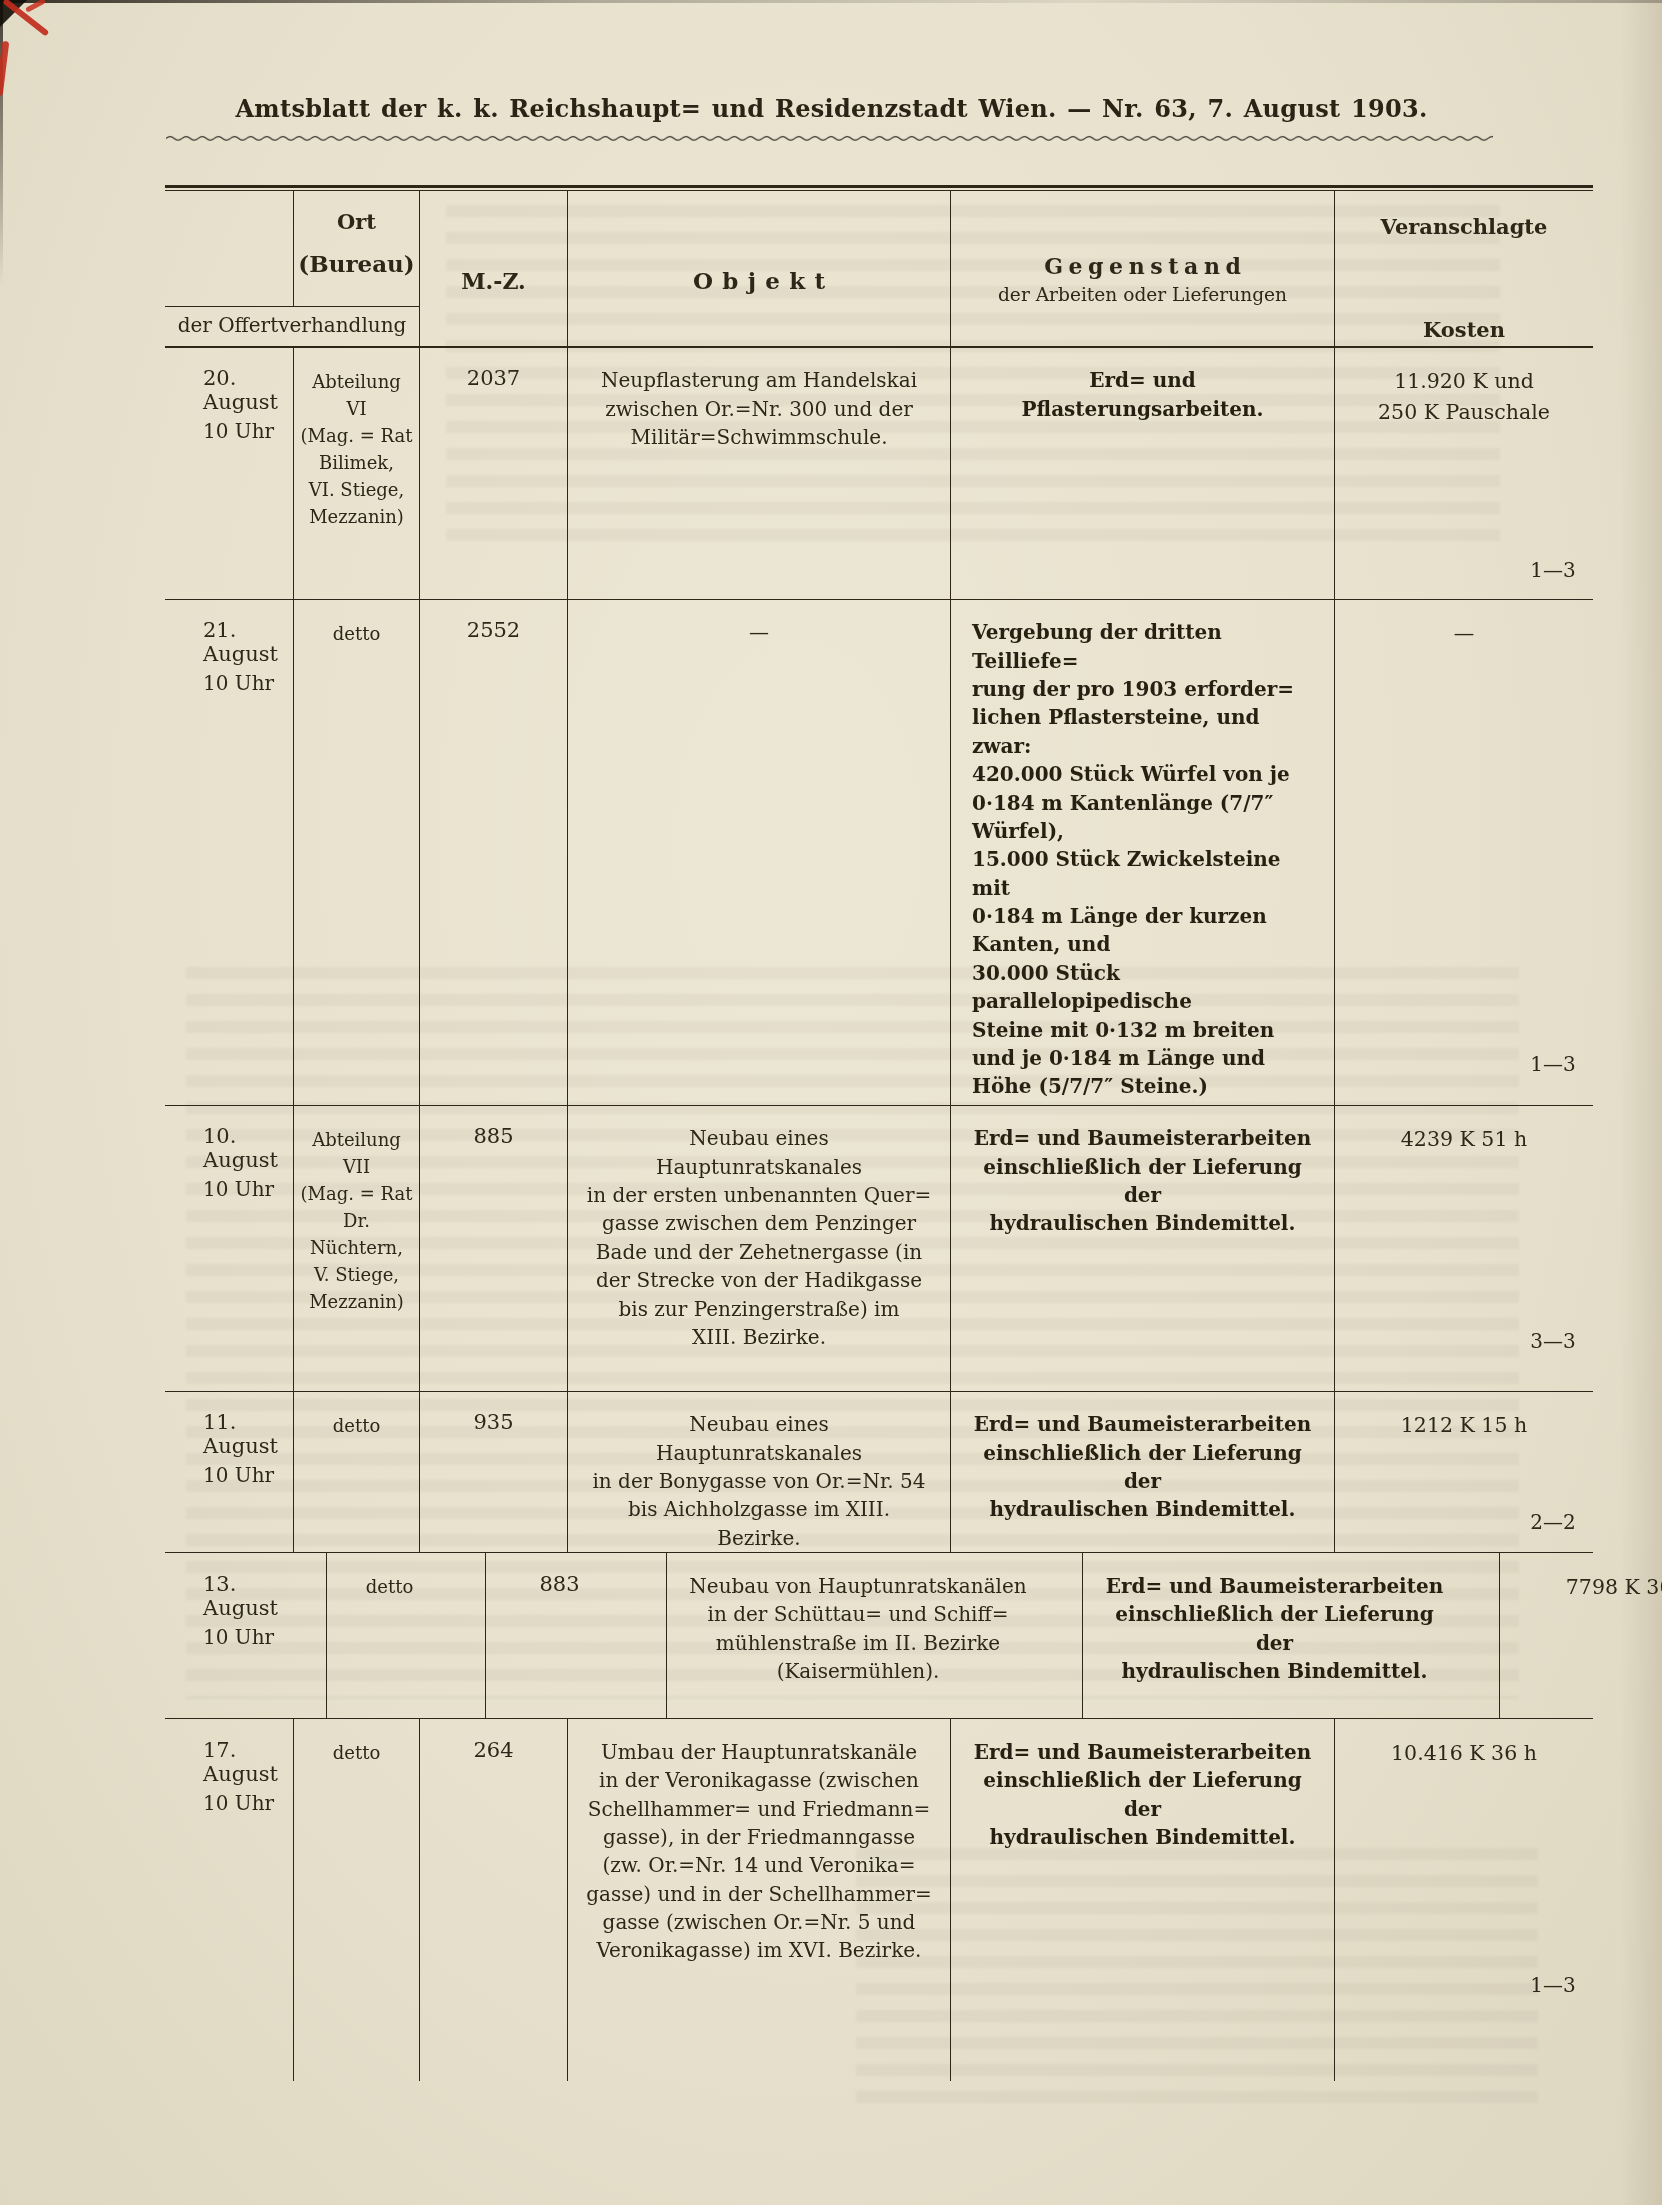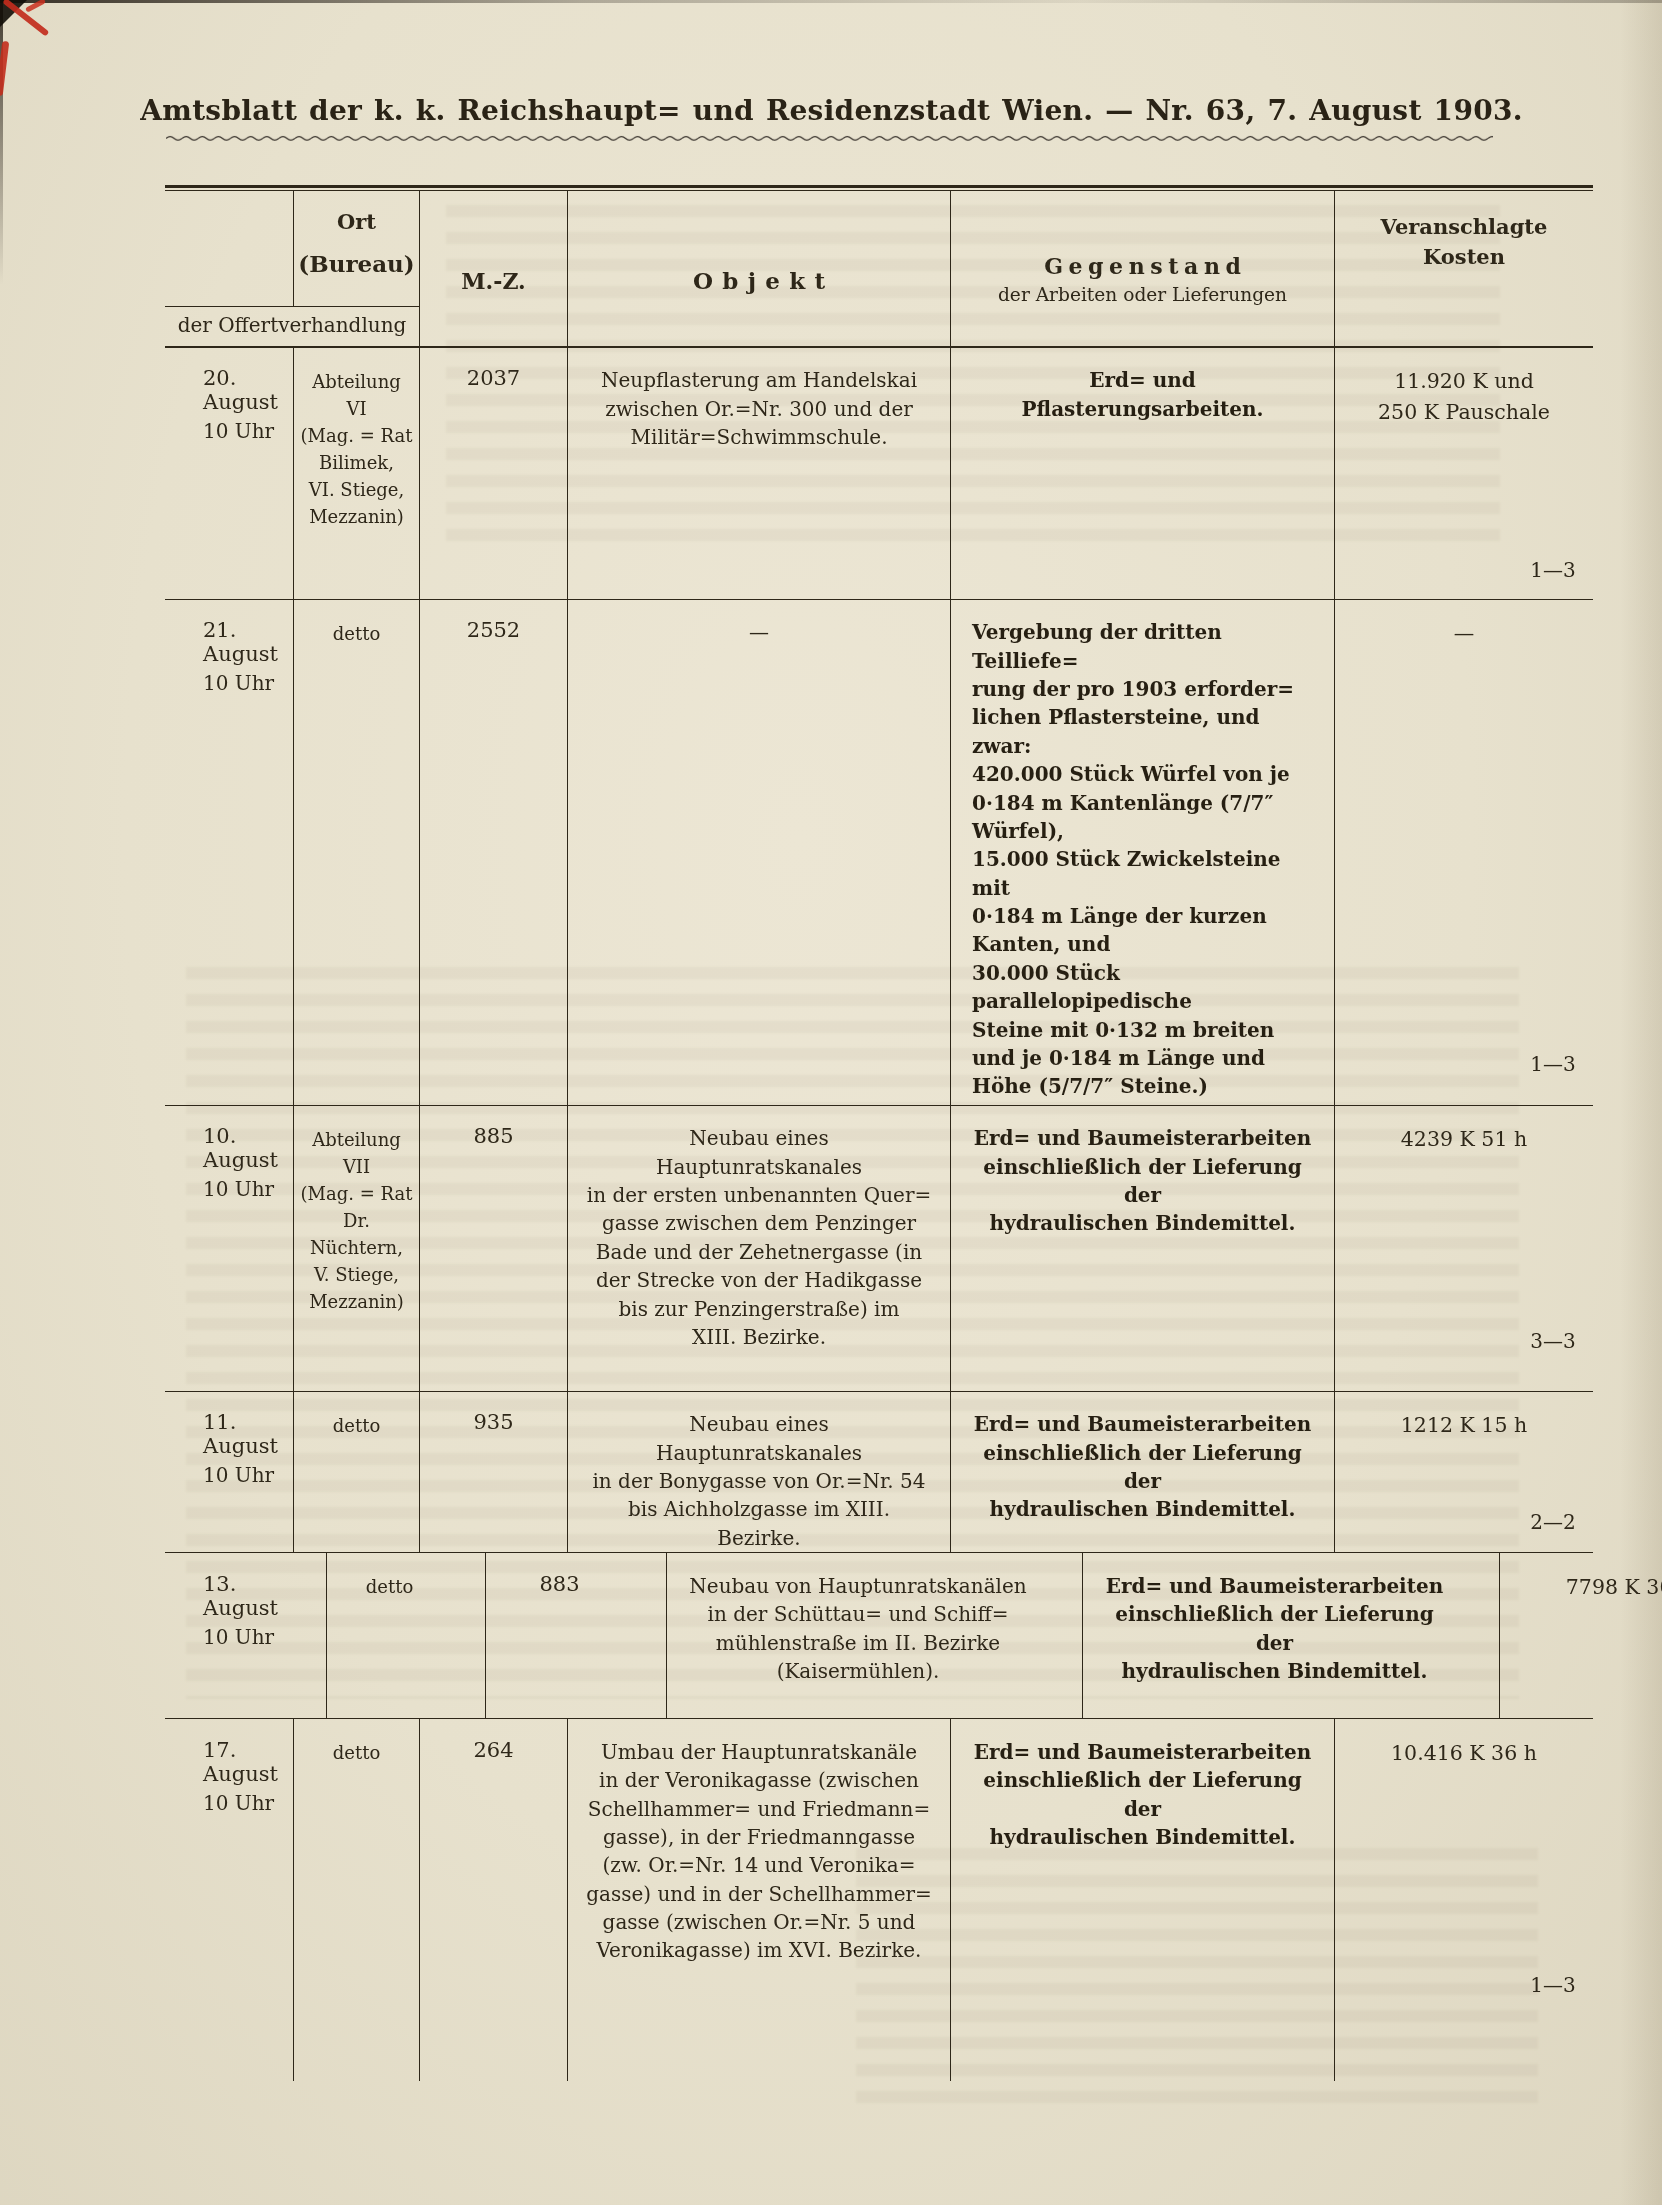--- a/index.html
+++ b/index.html
@@ -31,21 +31,21 @@
   .ghost { position:absolute; pointer-events:none;
     background:repeating-linear-gradient(180deg, rgba(105,92,64,.05) 0 12.4px, rgba(105,92,64,0) 12.4px 27px);
     filter:blur(1.2px); }
   .ghost1 { left:446px; top:205px; width:1054px; height:347px; }
   .ghost2 { left:186px; top:967px; width:1333px; height:732px; }
   .ghost3 { left:856px; top:1848px; width:682px; height:260px; }
 
   
   .masthead {
     position:absolute; top:94px; left:0; width:100%;
-    text-align:center; font-size:28px; font-weight:bold; color:#2a2316;
+    text-align:center; font-size:24px; font-weight:bold; color:#2a2316;
     letter-spacing:0.3px; word-spacing:1.9px;
   }
   .squiggle { position:absolute; top:134px; left:166px; }
 
   
   :root { --cols: 128px 126px 148px 383px 384px 259px; --ink:#2e2719; }
   .table { position:absolute; left:165px; top:185px; width:1428px; }
   .toprule { height:5.6px; border-top:3.1px solid var(--ink); border-bottom:1.2px solid var(--ink); }
   .thead {
     display:grid; grid-template-columns: var(--cols); grid-template-rows: 115px 40px;
@@ -58,21 +58,21 @@
   .th-ort { grid-area:1/2/2/3; border-left:1.2px solid var(--ink); padding-top:18.6px; font-size:21px; }
   .th-ort .h2 { font-size:23px; margin-top:16px; }
   .th-sub { grid-area:2/1/3/3; border-top:1.2px solid var(--ink); font-size:20px; font-weight:normal; padding-top:6.2px; }
   .th-mz { grid-area:1/3/3/4; border-left:1.2px solid var(--ink); display:flex; align-items:center; justify-content:center; font-size:22px; padding-top:25px; }
   .th-objekt { grid-area:1/4/3/5; border-left:1.2px solid var(--ink); display:flex; align-items:center; justify-content:center; font-size:23px; padding-top:25px; }
   .spread { letter-spacing:9.3px; padding-left:9.3px; }
   .spread-sm { letter-spacing:5.6px; padding-left:5.6px; }
   .th-gegenstand { grid-area:1/5/3/6; border-left:1.2px solid var(--ink); display:flex; flex-direction:column; align-items:center; justify-content:center; padding-top:21px; }
   .th-gegenstand .h1 { font-size:22px; }
   .th-gegenstand .h2 { font-size:18.6px; font-weight:normal; margin-top:5px; }
-  .th-kosten { grid-area:1/6/3/7; border-left:1.2px solid var(--ink); display:flex; flex-direction:column; align-items:center; justify-content:flex-start; padding-top:21px; font-size:21px; }
+  .th-kosten { grid-area:1/6/3/7; border-left:1.2px solid var(--ink); display:flex; flex-direction:column; align-items:center; justify-content:space-between; padding-top:21px; font-size:21px; }
   .th-kosten .h1 { line-height:1.45; }
 
   .row { display:grid; grid-template-columns: var(--cols); border-bottom:1.9px solid var(--ink); }
   .row:last-child { border-bottom:none; }
   .row > .cell + .cell { border-left:1.2px solid var(--ink); }
   .row-1 { min-height:252px; } .row-2 { min-height:506px; } .row-3 { min-height:286px; }
   .row-4 { min-height:146px; } .row-5 { min-height:166px;gap:33px; } .row-6 { min-height:362px; }
 
   .multiline { white-space:pre-line; }
   .c-date { padding-top:18.6px; font-weight:normal; font-size:21px;margin-left:38px; }

